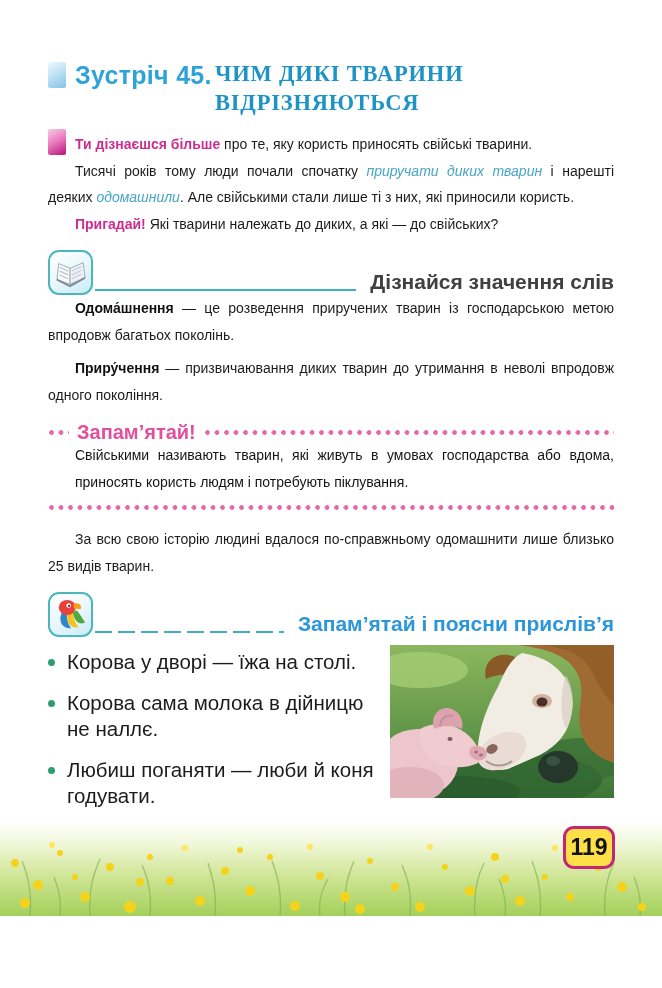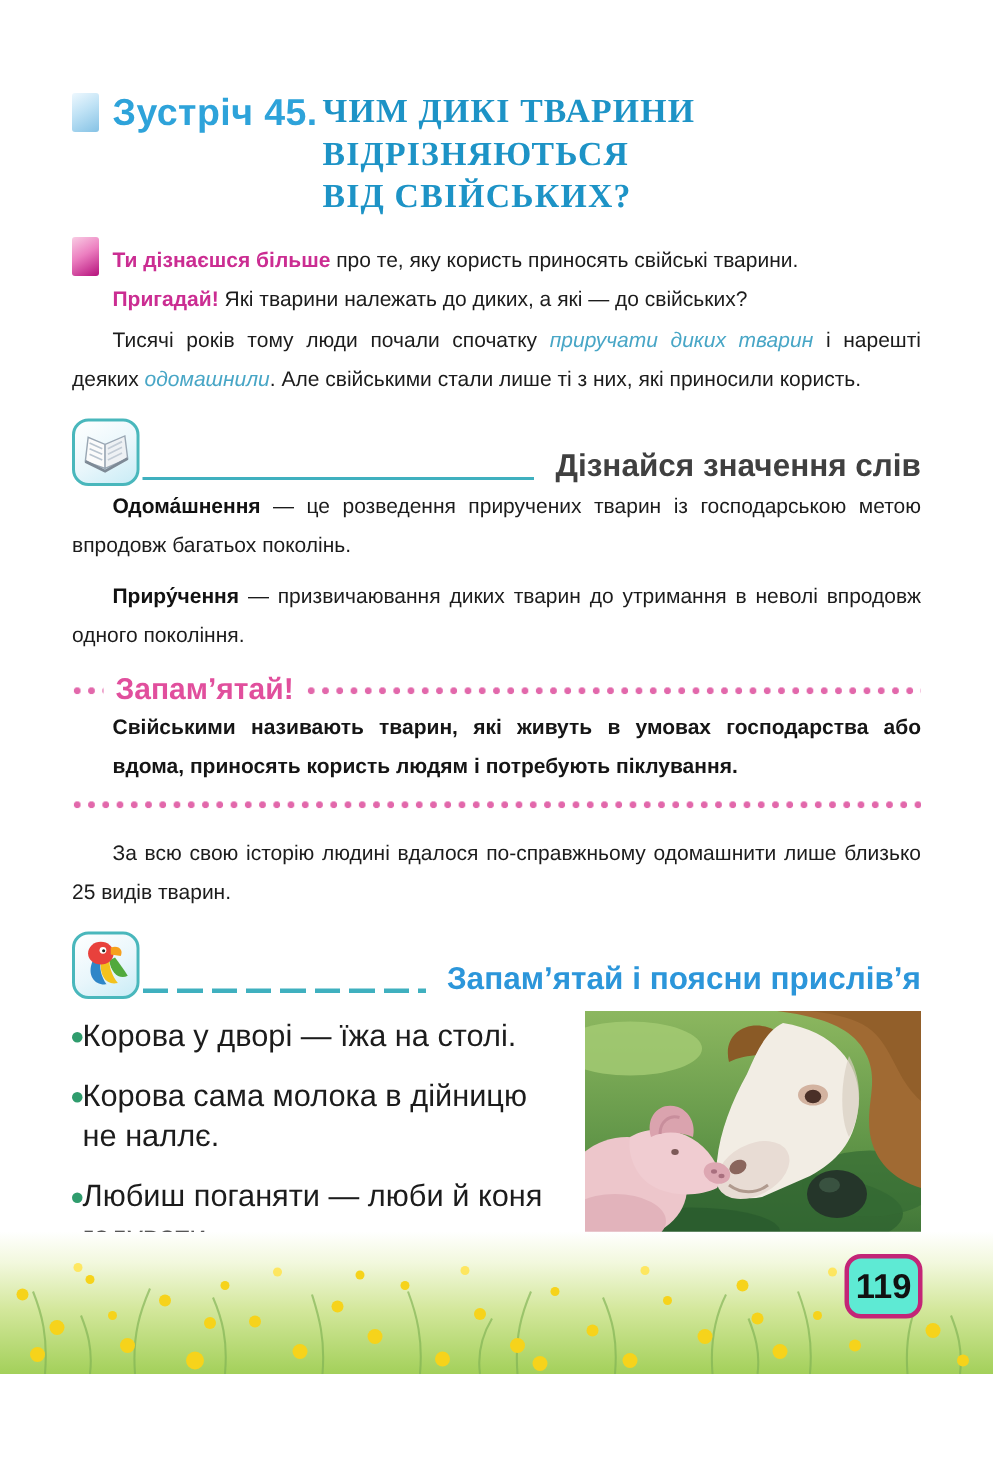--- a/index.html
+++ b/index.html
@@ -35,59 +35,58 @@
   .sect-title.teal{color:#404040;}
   .sect-title.blue{color:#2c96da;}
   
   .rem-head{display:flex;align-items:center;gap:8px;margin-top:14px;height:20px;}
   .dots{height:7px;background-image:radial-gradient(circle at 3.5px 3.5px,#e268ab 2.1px,transparent 2.5px);
     background-size:9.5px 7px;background-repeat:repeat-x;}
   .dots.lead{width:21px;flex-shrink:0;}
   .dots.fill{flex:1;}
   .dots.bottom{margin-top:9px;}
   .rem-label{color:#e14f9d;font-weight:bold;font-size:20px;white-space:nowrap;}
-  .rem-text{font-weight:bold;color:#151515;margin:9px 0 0;padding-left:27px;
+  .rem-text{font-weight:normal;color:#151515;margin:9px 0 0;padding-left:27px;
     font-size:21px;line-height:28px;text-align:justify;}
   
   .parea{display:flex;gap:15px;margin-top:8px;}
   .plist{list-style:none;margin:4px 0 0;padding:0;flex:1;}
-  .plist li{display:flex;gap:0;margin-bottom:14px;font-size:20.5px;line-height:26.5px;}
+  .plist li{display:flex;gap:12px;margin-bottom:14px;font-size:20.5px;line-height:26.5px;}
   .bullet{width:7px;height:7px;border-radius:50%;background:#2f9c6d;margin-top:10px;flex-shrink:0;}
   .photo{width:224px;height:153px;flex-shrink:0;overflow:hidden;}
   .photo svg{display:block;}
   
   .meadow{position:absolute;left:0;right:0;bottom:0;height:95px;}
   .meadow svg{display:block;}
-  .badge{position:absolute;top:15px;right:47px;width:46px;height:37px;background:#5eead4;
+  .badge{position:absolute;top:5px;right:47px;width:46px;height:37px;background:#fde047;
     border:3.5px solid #c32577;border-radius:11px;display:flex;align-items:center;justify-content:center;
     font-size:23px;font-weight:bold;color:#111;}
 </style>
 </head>
 <body>
 
 <div class="page">
 
   <header class="lesson-header">
     <div class="lesson-left">
       <span class="marker blue"></span>
       <span class="lesson-label">Зустріч 45.</span>
     </div>
     <h1 class="lesson-title">
       <span>ЧИМ ДИКІ ТВАРИНИ</span><br>
       <span>ВІДРІЗНЯЮТЬСЯ</span><br>
-      <span>ВІД СВІЙСЬКИХ?</span>
     </h1>
   </header>
 
   <div class="copy">
 
     <p><span class="marker pink"></span><span class="pink-strong">Ти дізнаєшся більше</span><span> про те, яку користь приносять свійські тварини.</span></p>
+    <p class="indent"><span>Тисячі років тому люди почали спочатку </span><em class="blue-italic">приручати диких тварин</em><span> і нарешті деяких </span><em class="blue-italic">одомашнили</em><span>. Але свійськими стали лише ті з них, які приносили користь.</span></p>
+
     <p class="indent"><span class="pink-strong">Пригадай!</span><span> Які тварини належать до диких, а які — до свійських?</span></p>
-
-    <p class="indent"><span>Тисячі років тому люди почали спочатку </span><em class="blue-italic">приручати диких тварин</em><span> і нарешті деяких </span><em class="blue-italic">одомашнили</em><span>. Але свійськими стали лише ті з них, які приносили користь.</span></p>
 
     <div class="sect">
       <span class="tile">
         <svg viewBox="0 0 36 34" width="36" height="32" aria-hidden="true">
           <path d="M3 24 L17 29 L17 12 L5 7 Z" fill="#fbfbfb" stroke="#9aa7b4" stroke-width="1"></path>
           <path d="M33 22 L17 29 L17 12 L31 6 Z" fill="#eef1f4" stroke="#9aa7b4" stroke-width="1"></path>
           <path d="M6 11 L15 15 M6 15 L15 19 M6 19 L15 23" stroke="#b9c4cf" stroke-width="1.2"></path>
           <path d="M29 10 L19 15 M29 14 L19 19 M29 18 L19 23" stroke="#c3ccd6" stroke-width="1.2"></path>
           <path d="M3 24 L17 31 L33 22" fill="none" stroke="#7e8a96" stroke-width="2"></path>
         </svg>

